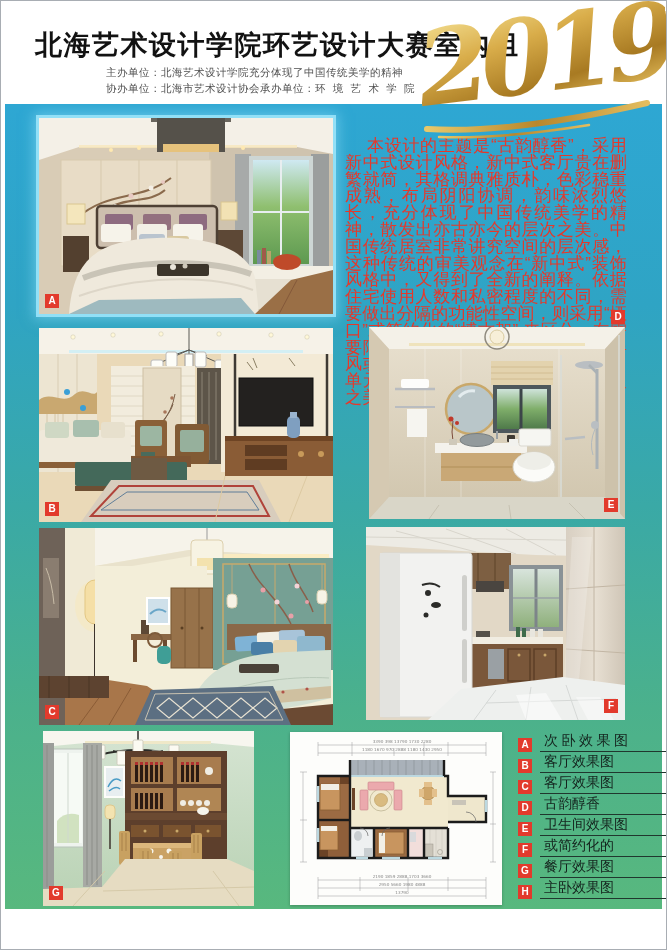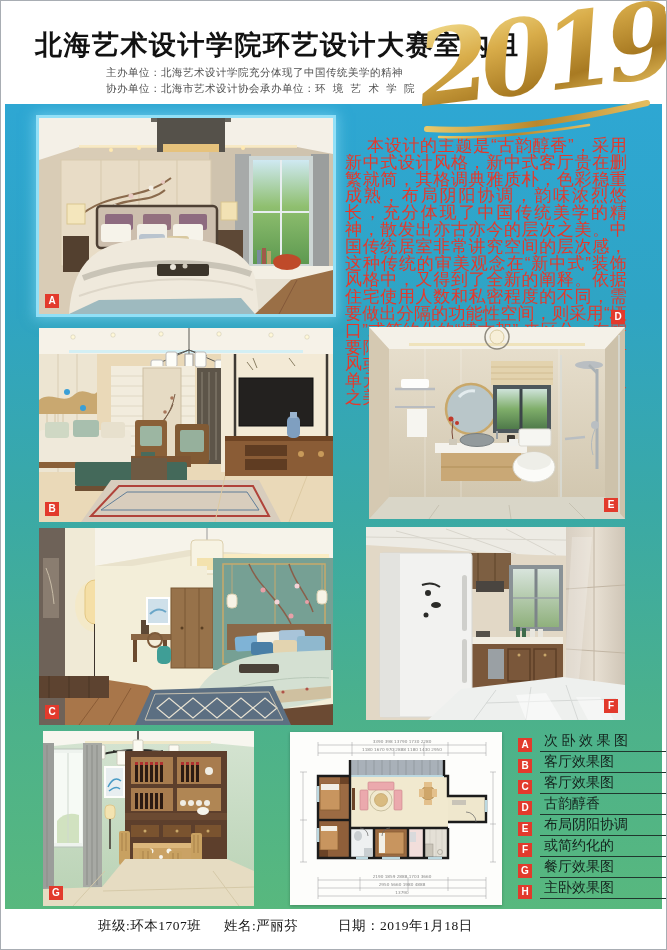--- a/index.html
+++ b/index.html
@@ -811,37 +811,32 @@
       <div class="legend-row">
         <span class="legend-key">C</span>
         <span class="legend-label">客厅效果图</span>
       </div>
       <div class="legend-row">
         <span class="legend-key">D</span>
         <span class="legend-label">古韵醇香</span>
       </div>
       <div class="legend-row">
         <span class="legend-key">E</span>
-        <span class="legend-label">布局阴阳协调</span>
+        <span class="legend-label">卫生间效果图</span>
       </div>
       <div class="legend-row">
         <span class="legend-key">F</span>
         <span class="legend-label">或简约化的</span>
       </div>
       <div class="legend-row">
         <span class="legend-key">G</span>
         <span class="legend-label">餐厅效果图</span>
       </div>
       <div class="legend-row">
         <span class="legend-key">H</span>
         <span class="legend-label">主卧效果图</span>
       </div>
     </div>
 
   </div>
 
-  <div class="footer">
-    <span class="f-class">班级:环本1707班</span>
-    <span class="f-name">姓名:严丽芬</span>
-    <span class="f-date">日期：2019年1月18日</span>
-  </div>
 
 </div>
 
 </body></html>

